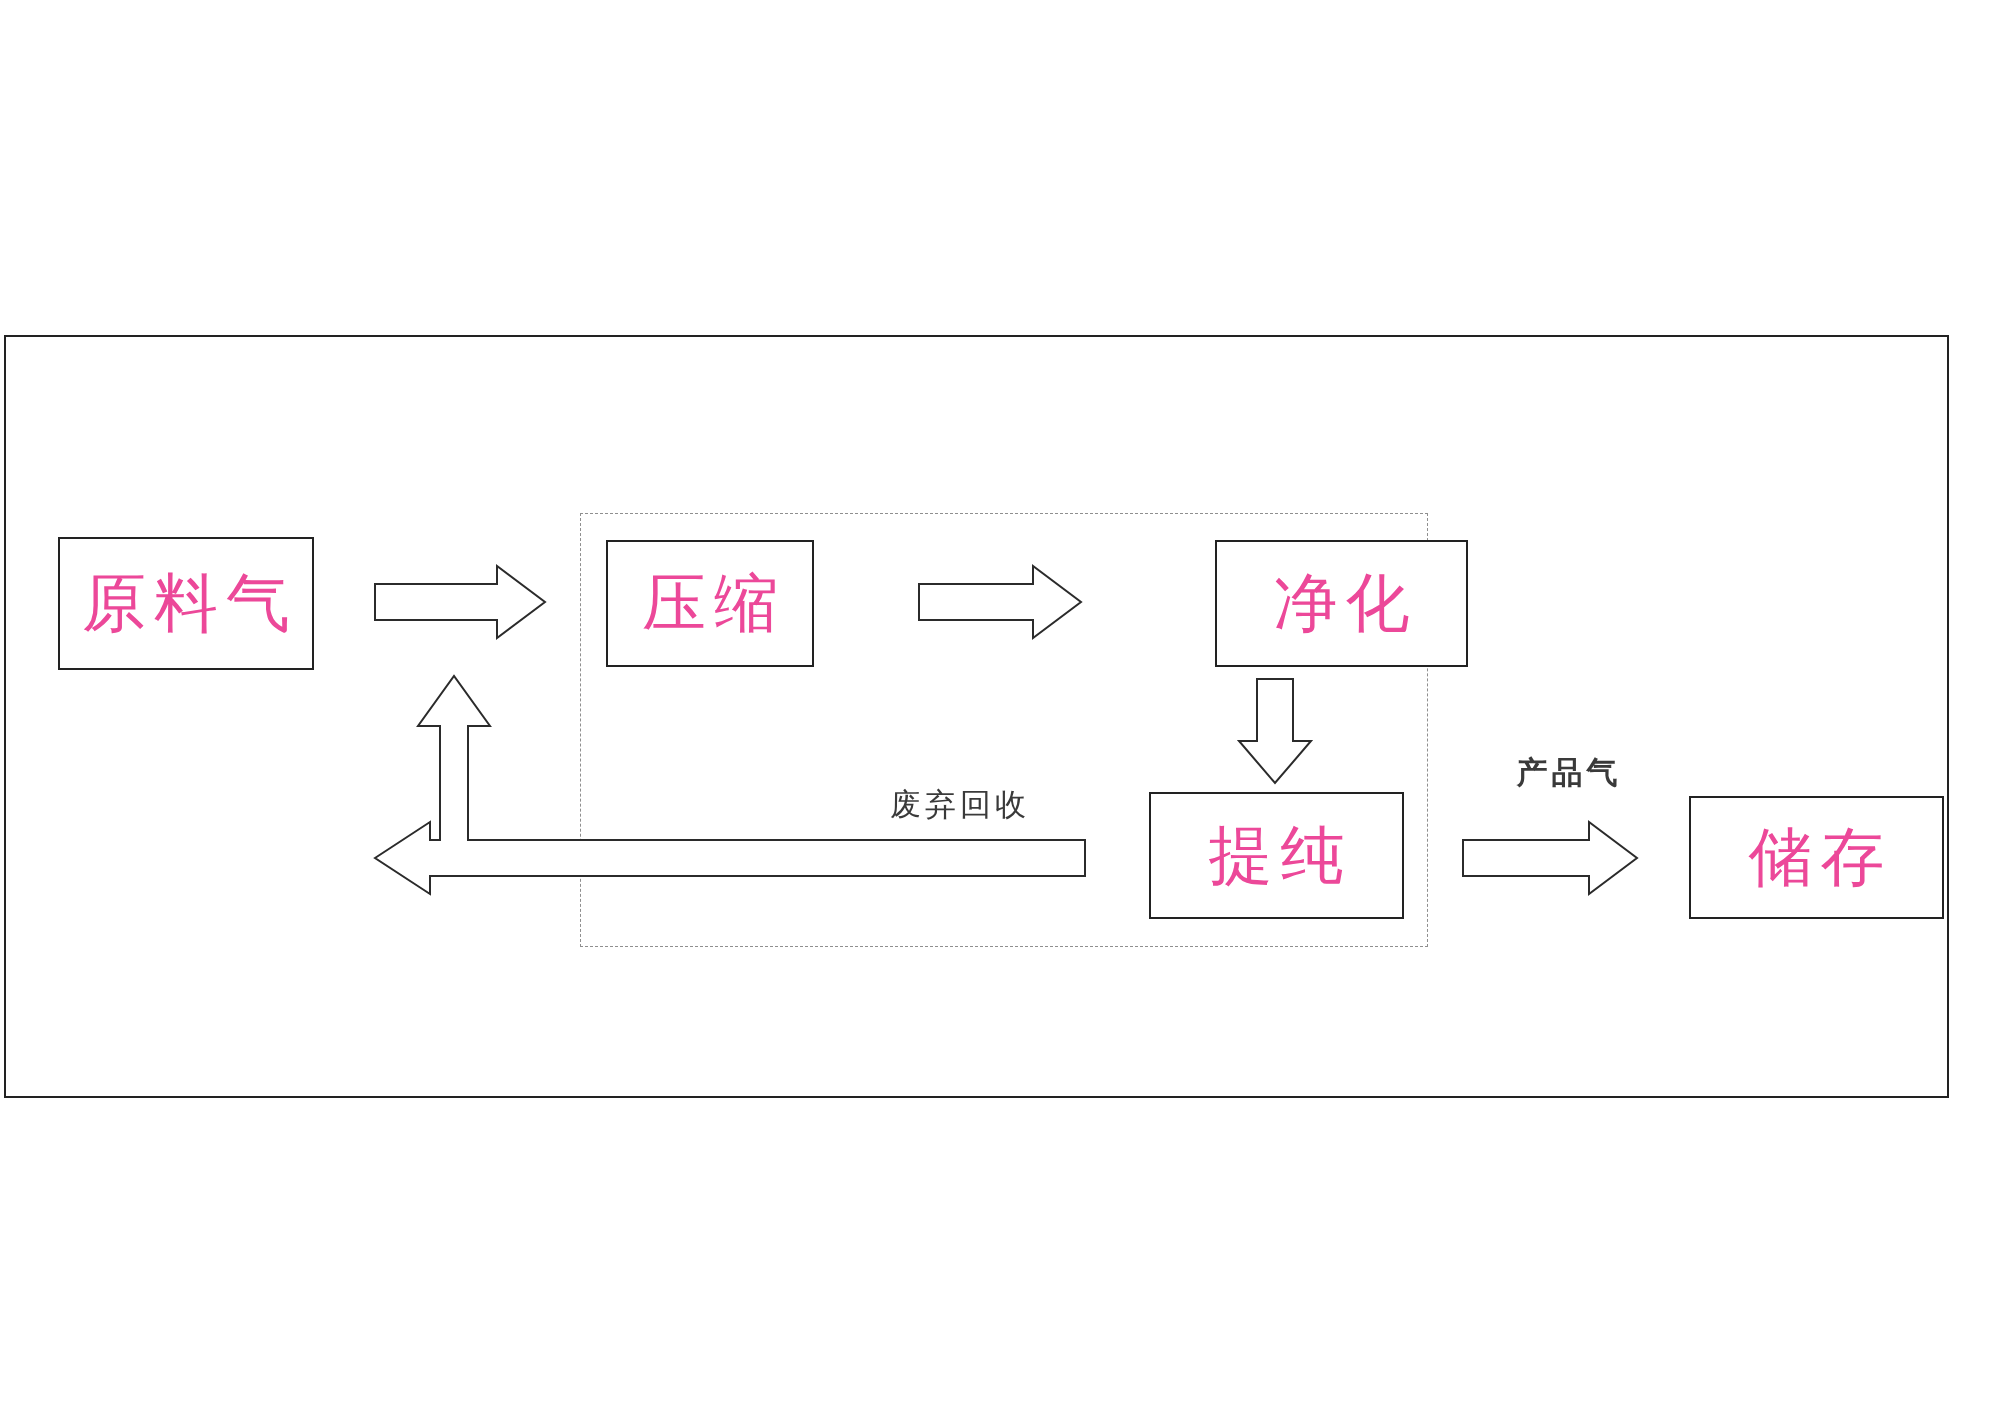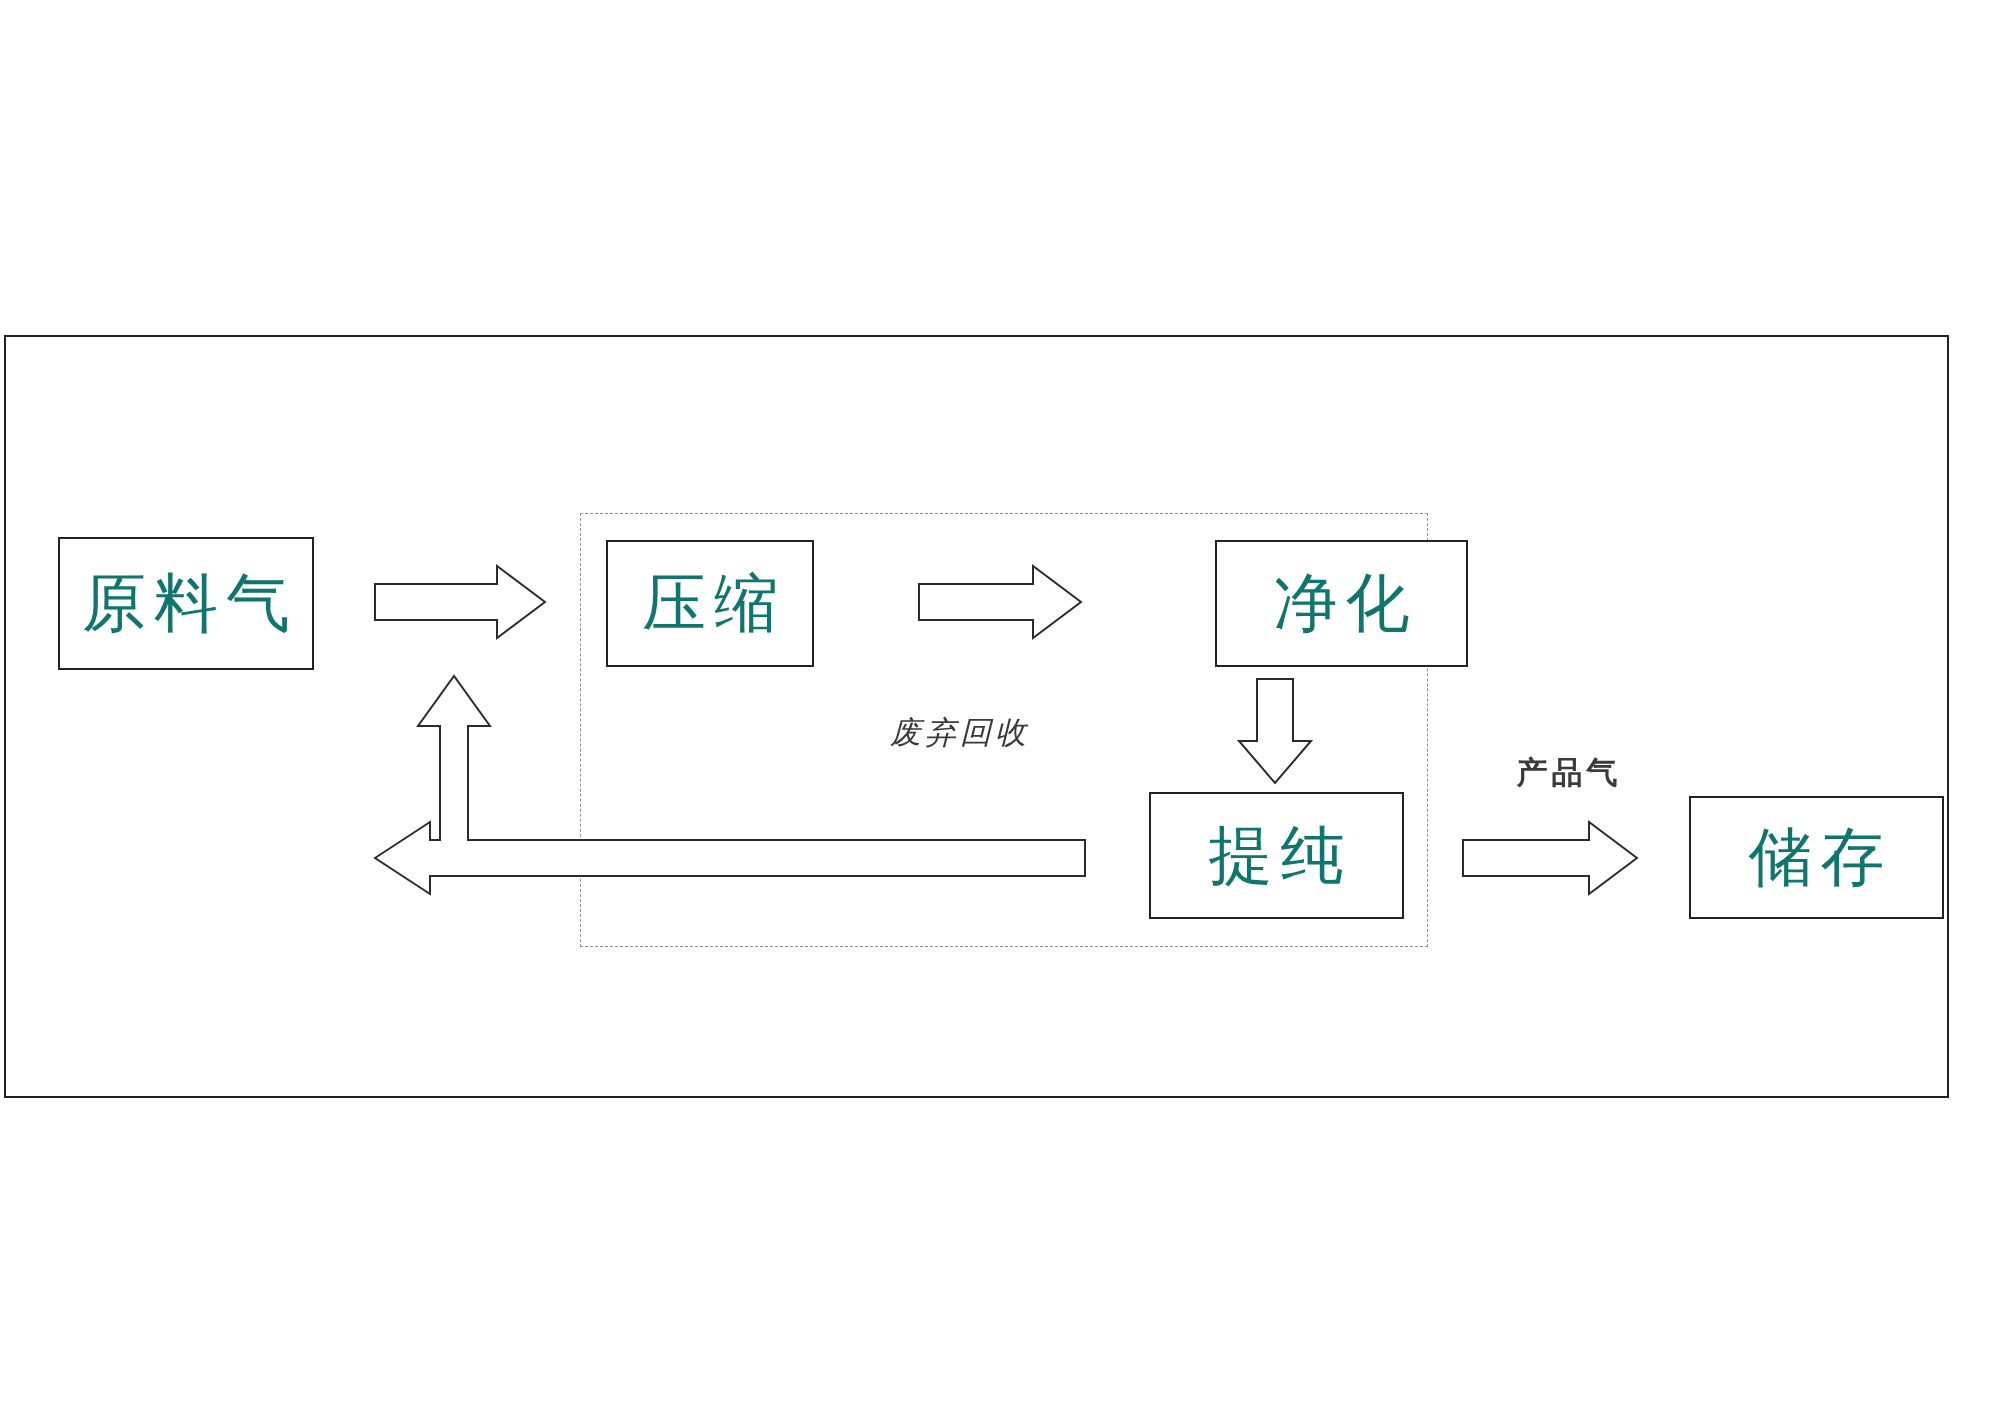--- a/index.html
+++ b/index.html
@@ -55,39 +55,39 @@
     box-sizing: border-box;
     background: #ffffff;
     display: flex;
     align-items: center;
     justify-content: center;
   }
   .node .node-label {
     font-size: 64px;
     font-weight: 300;
     letter-spacing: 8px;
-    color: #0f766e;
+    color: #ec4899;
     white-space: nowrap;
     margin-right: -8px; 
   }
   #node-feed        { left: 58px;   top: 537px; width: 256px; height: 133px; }
   #node-compression { left: 606px;  top: 540px; width: 208px; height: 127px; }
   #node-purify      { left: 1215px; top: 540px; width: 253px; height: 127px; }
   #node-refine      { left: 1149px; top: 792px; width: 255px; height: 127px; }
   #node-storage     { left: 1689px; top: 796px; width: 255px; height: 123px; }
   .edge-label {
     position: absolute;
     font-size: 31px;
     font-weight: 300;
     letter-spacing: 4px;
     color: #3a3a3a;
     text-align: center;
     white-space: nowrap;
   }
-  #label-waste   { left: 850px;  top: 712px; width: 220px; font-style: italic; }
+  #label-waste   { left: 850px;  top: 784px; width: 220px; }
   #label-product { left: 1469px; top: 752px; width: 200px; font-weight: bold; }
 </style>
 </head>
 <body>
 
 <div class="canvas">
 
   <div class="outer-border"></div>
 
   <div class="dashed-region"></div>

